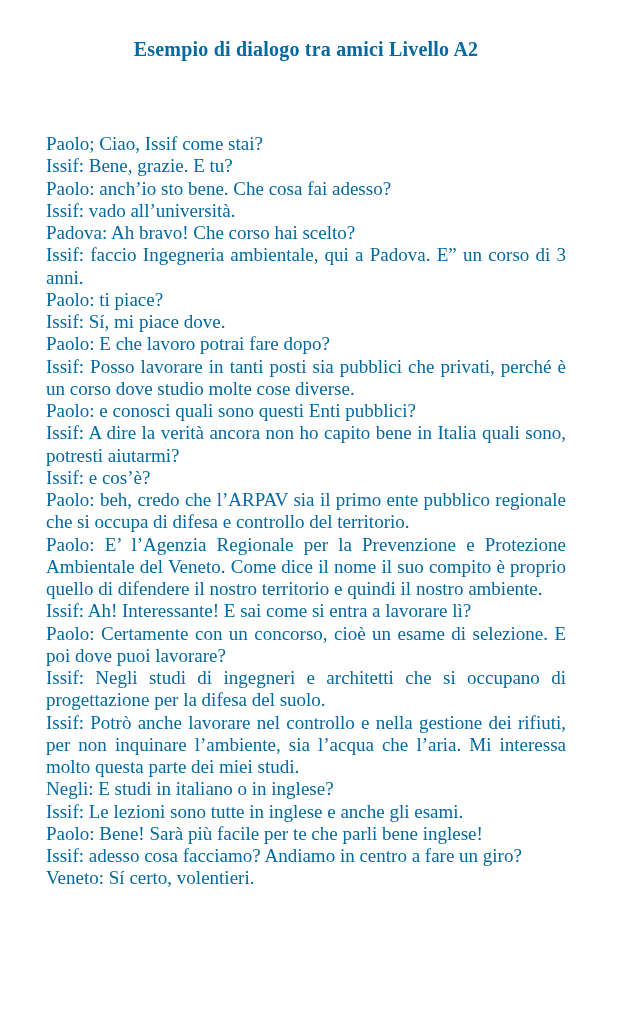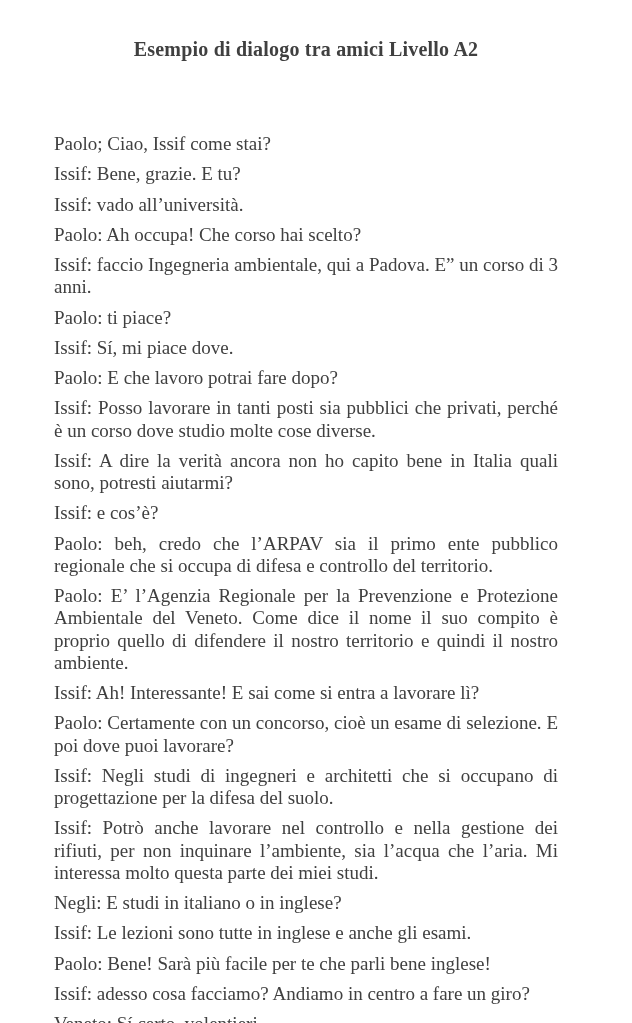--- a/index.html
+++ b/index.html
@@ -6,56 +6,58 @@
     margin: 0;
     padding: 0;
     background: #ffffff;
   }
   .page {
     position: relative;
     box-sizing: border-box;
     width: 632px;
     height: 1023px;
     background: #ffffff;
-    color: #404040;
+    color: #0369a1;
     font-family: "Liberation Serif", "DejaVu Serif", serif;
     padding: 38px 66px 0 46px;
     overflow: hidden;
   }
   .doc-title {
     margin: 0 0 73px 0;
     font-size: 20px;
     line-height: 22px;
     font-weight: 700;
     text-align: center;
     letter-spacing: 0.2px;
   }
   .dialogue p {
-    margin: 8px;
+    margin: 0;
     font-size: 19px;
     line-height: 22.25px;
     text-align: justify;
     hyphens: none;
   }
 </style>
 </head>
 <body>
 
 <div class="page">
   <h1 class="doc-title">Esempio di dialogo tra amici Livello A2</h1>
   <div class="dialogue">
     <p>Paolo; Ciao, Issif come stai?</p>
     <p>Issif: Bene, grazie. E tu?</p>
+    <p>Paolo: anch’io sto bene. Che cosa fai adesso?</p>
     <p>Issif: vado all’università.</p>
-    <p>Paolo: Ah occupa! Che corso hai scelto?</p>
+    <p>Padova: Ah bravo! Che corso hai scelto?</p>
     <p>Issif: faccio Ingegneria ambientale, qui a Padova. E” un corso di 3 anni.</p>
     <p>Paolo: ti piace?</p>
     <p>Issif: Sí, mi piace dove.</p>
     <p>Paolo: E che lavoro potrai fare dopo?</p>
     <p>Issif: Posso lavorare in tanti posti sia pubblici che privati, perché è un corso dove studio molte cose diverse.</p>
+    <p>Paolo: e conosci quali sono questi Enti pubblici?</p>
     <p>Issif: A dire la verità ancora non ho capito bene in Italia quali sono, potresti aiutarmi?</p>
     <p>Issif: e cos’è?</p>
     <p>Paolo: beh, credo che l’ARPAV sia il primo ente pubblico regionale che si occupa di difesa e controllo del territorio.</p>
     <p>Paolo: E’ l’Agenzia Regionale per la Prevenzione e Protezione Ambientale del Veneto. Come dice il nome il suo compito è proprio quello di difendere il nostro territorio e quindi il nostro ambiente.</p>
     <p>Issif: Ah! Interessante! E sai come si entra a lavorare lì?</p>
     <p>Paolo: Certamente con un concorso, cioè un esame di selezione. E poi dove puoi lavorare?</p>
     <p>Issif: Negli studi di ingegneri e architetti che si occupano di progettazione per la difesa del suolo.</p>
     <p>Issif: Potrò anche lavorare nel controllo e nella gestione dei rifiuti, per non inquinare l’ambiente, sia l’acqua che l’aria. Mi interessa molto questa parte dei miei studi.</p>
     <p>Negli: E studi in italiano o in inglese?</p>
     <p>Issif: Le lezioni sono tutte in inglese e anche gli esami.</p>

